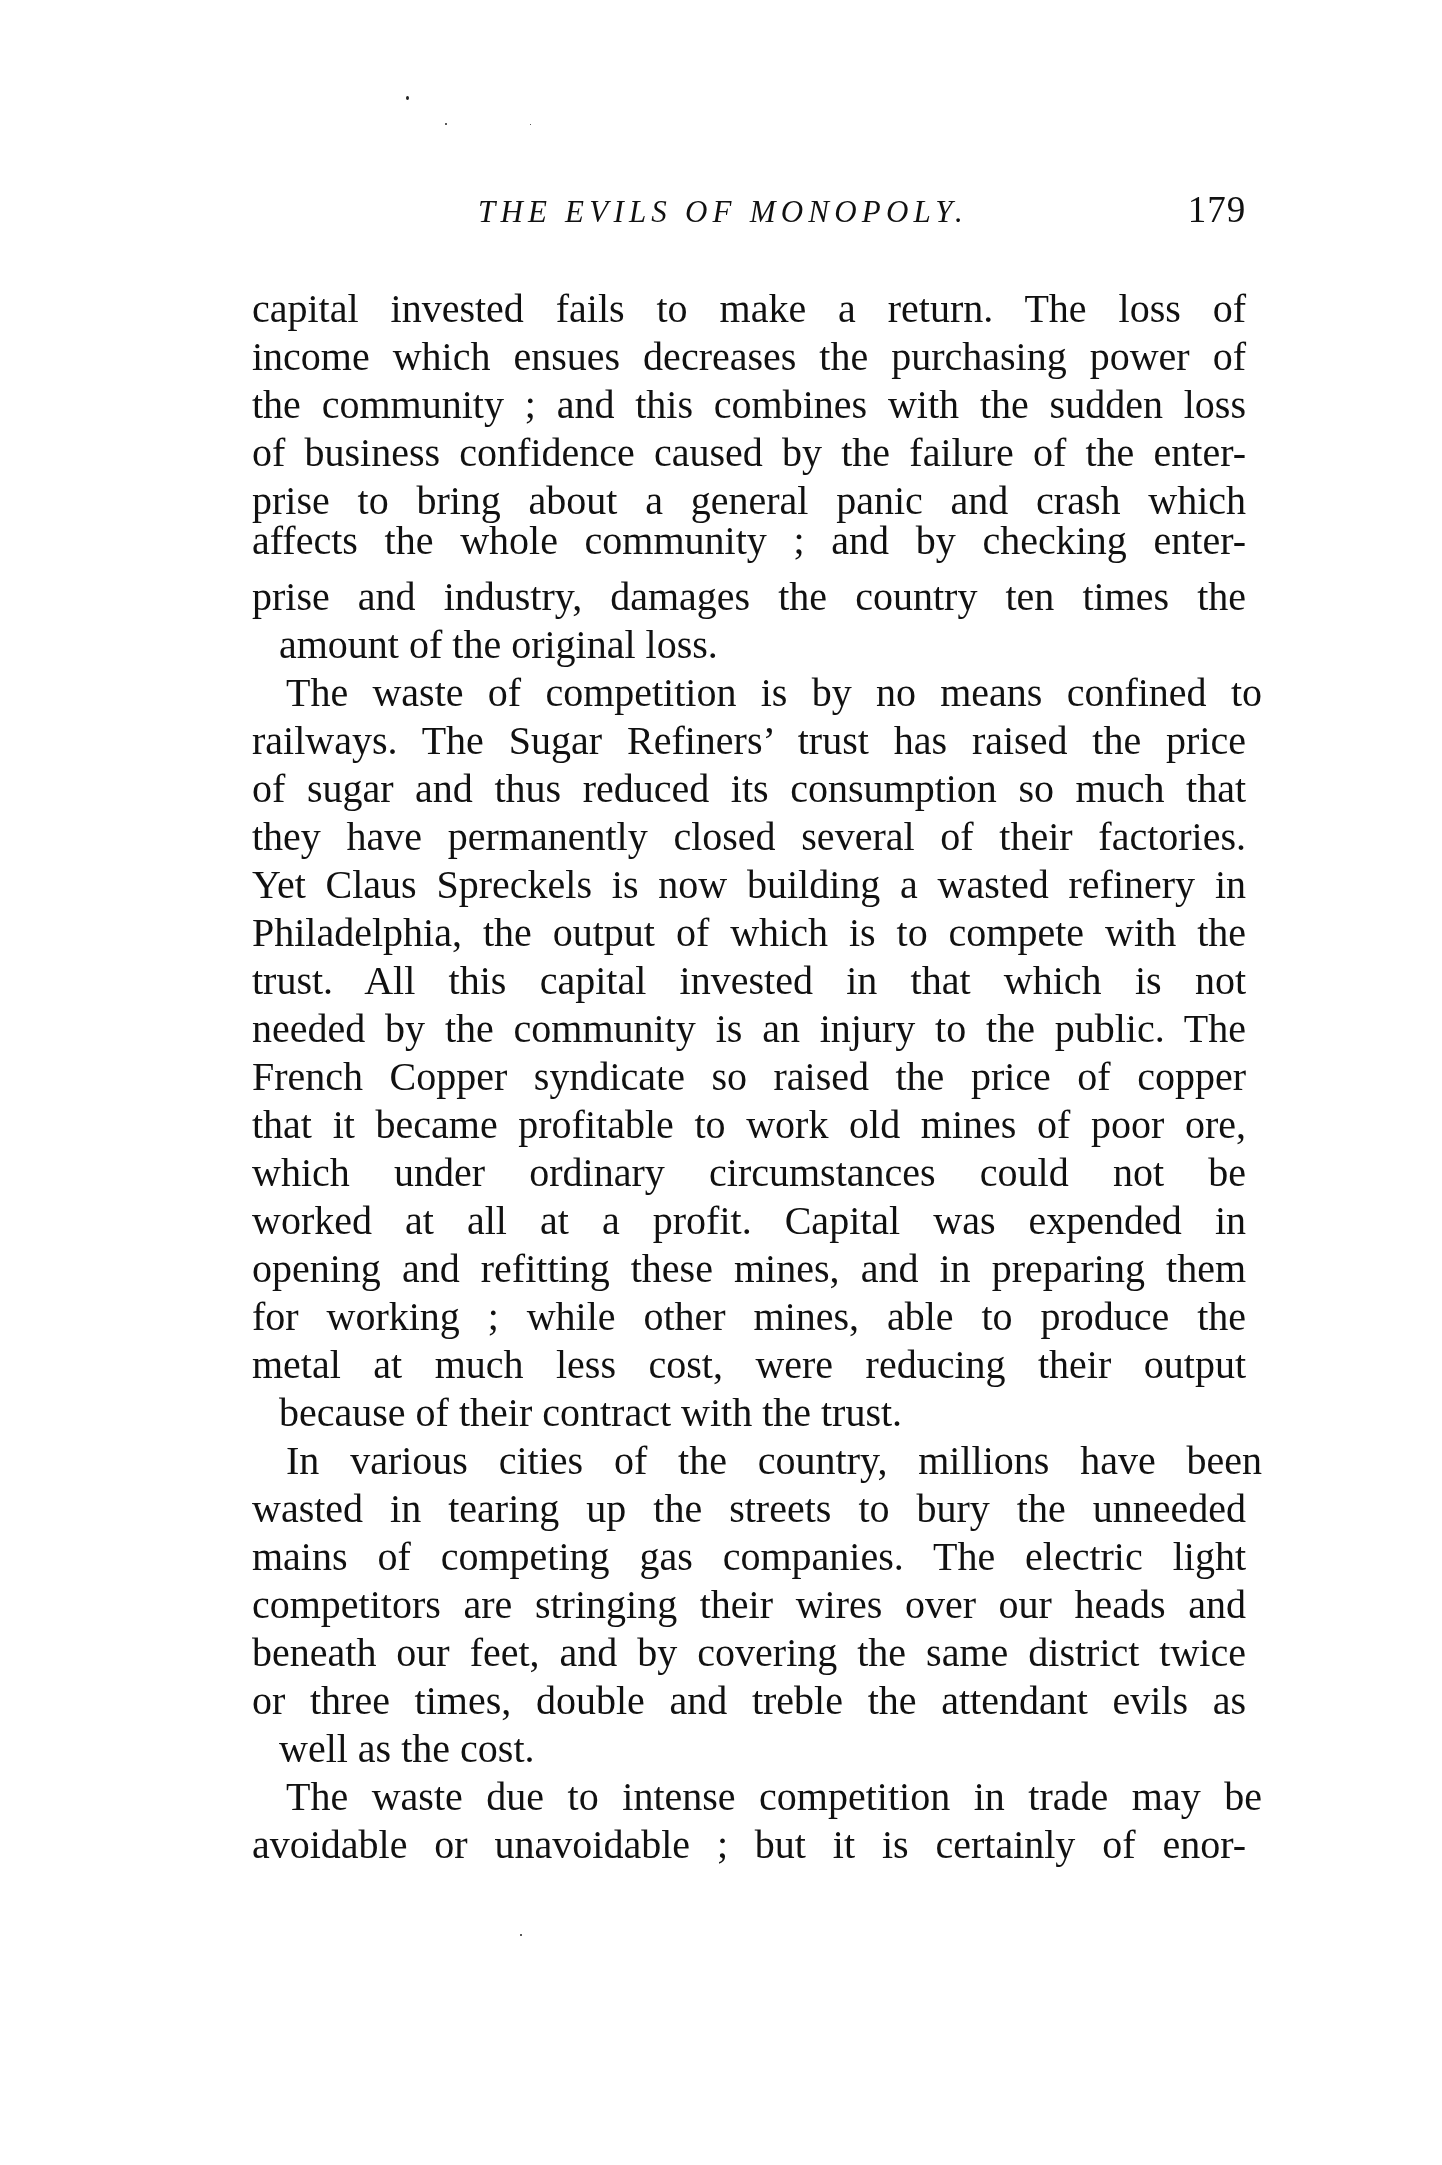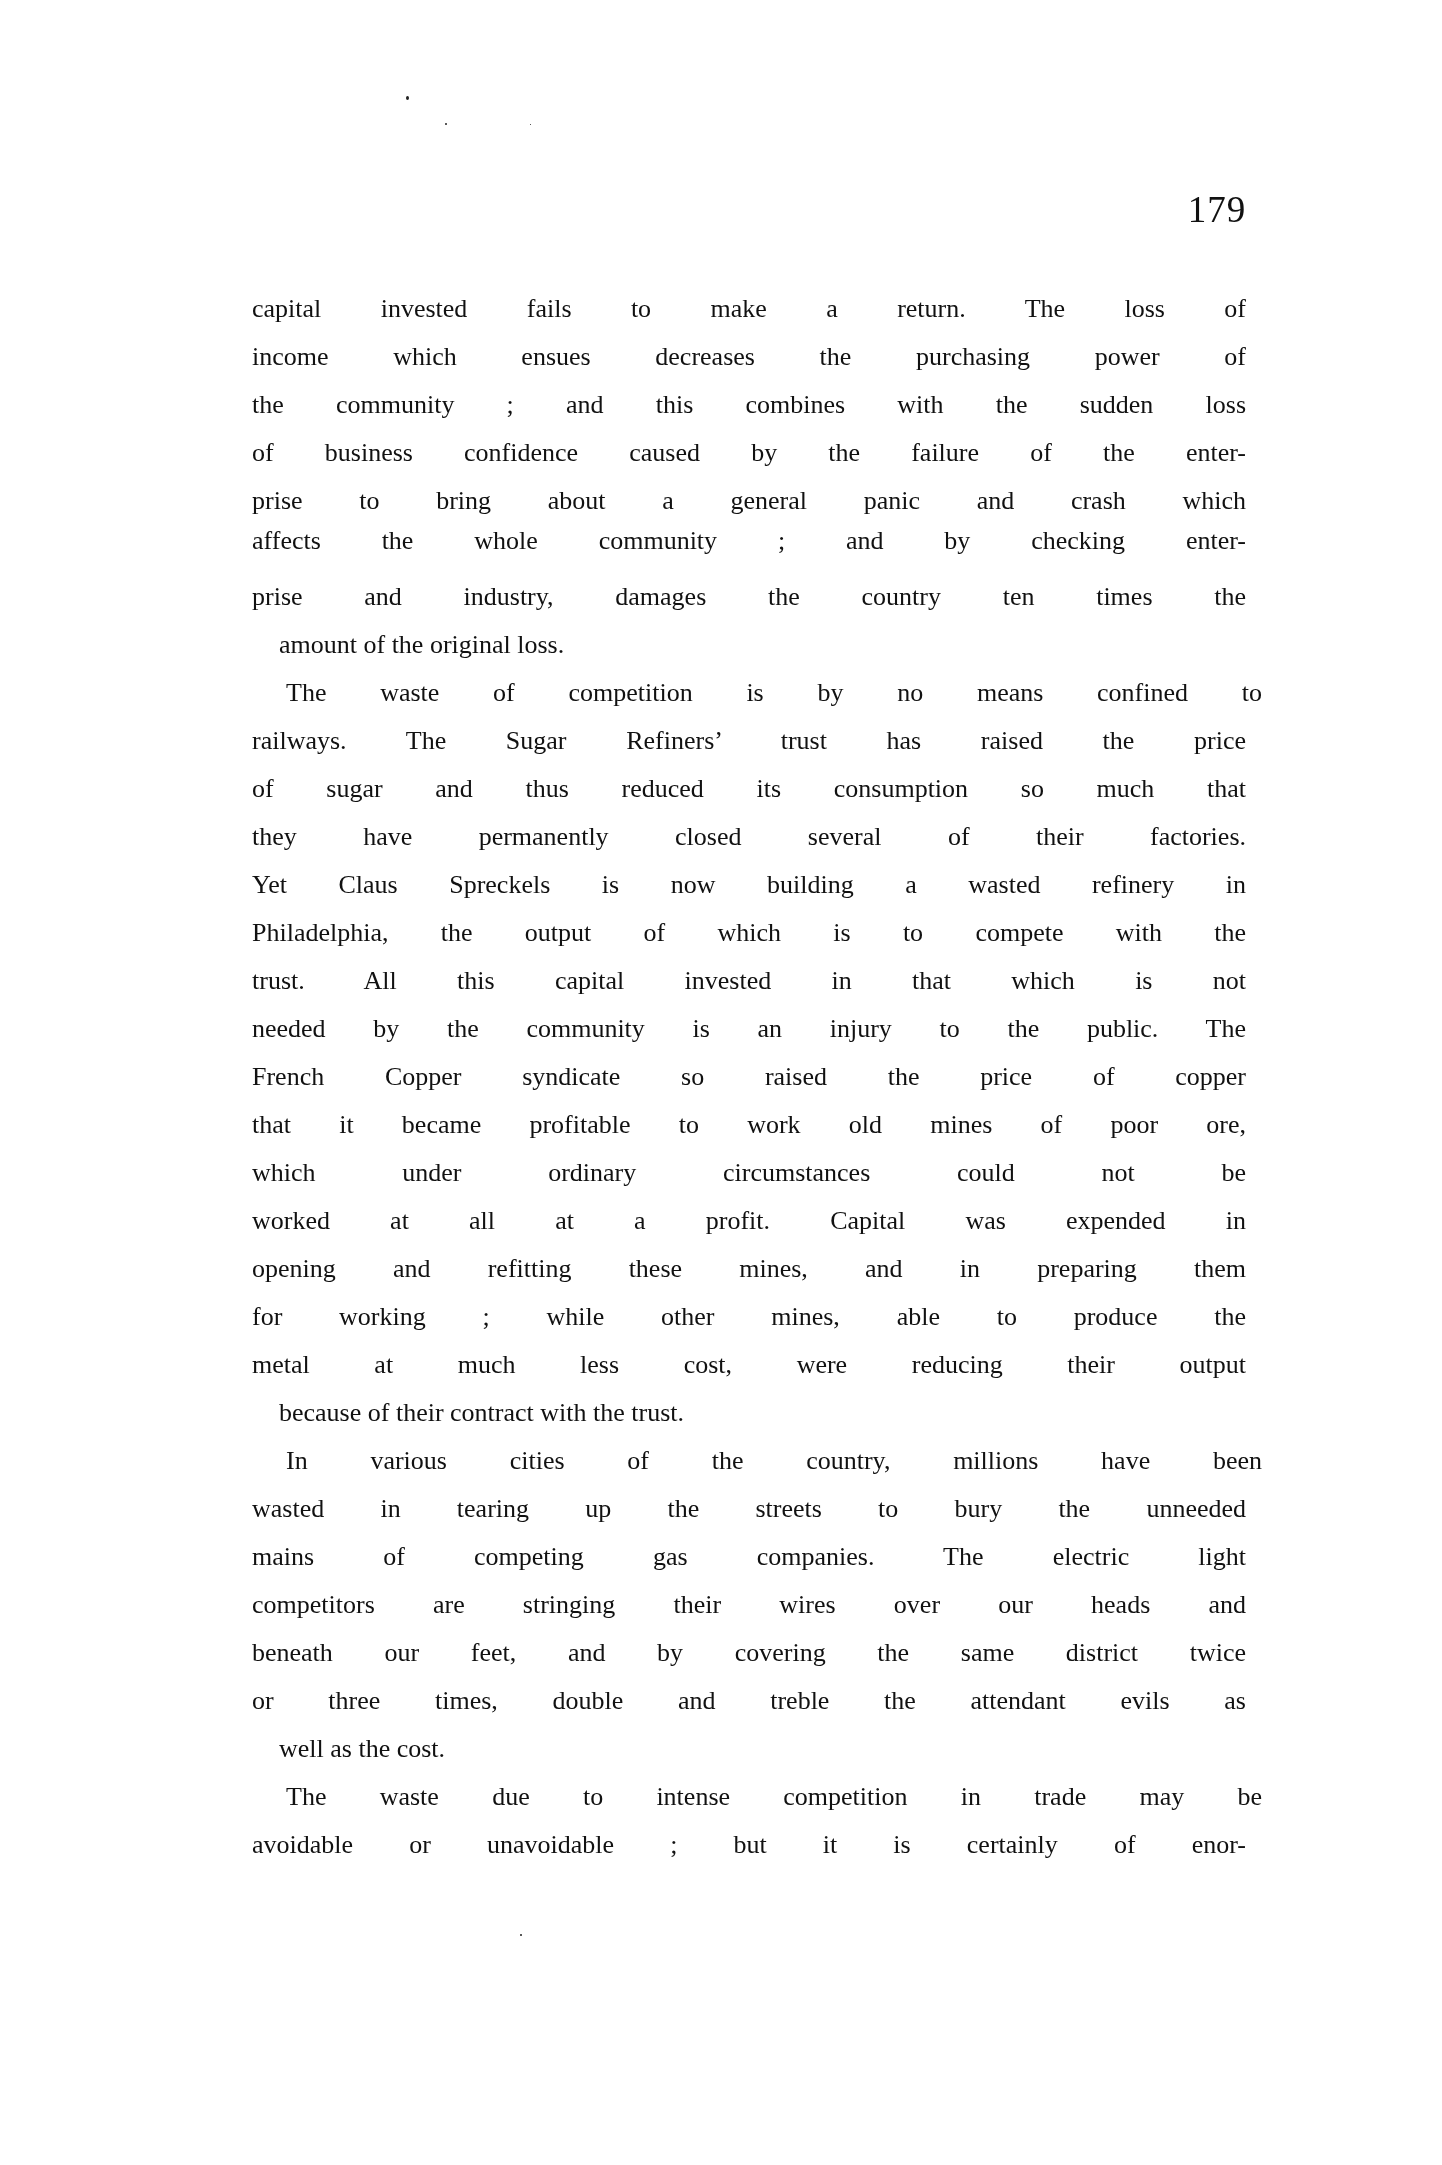--- a/index.html
+++ b/index.html
@@ -47,21 +47,21 @@
       position: absolute;
       left: 252px;
       top: 285px;
       width: 994px;
     }
     .line {
       position: absolute;
       left: 0;
       width: 994px;
       height: 48px;
-      font-size: 26px;
+      font-size: 40px;
       line-height: 48px;
       white-space: nowrap;
       text-align: justify;
       text-align-last: justify;
     }
     .line.indent {
       left: 34px;
       width: 976px;
     }
     .line.last {
@@ -72,20 +72,21 @@
       position: absolute;
       background: #222;
       border-radius: 50%;
     }
   </style>
 </head>
 <body>
 
 <div class="page">
 
+  <div class="running-head">THE EVILS OF MONOPOLY.</div>
   <div class="page-number">179</div>
 
   <div class="body-text">
 
     <div>
       <div class="line" style="top:0px">capital invested fails to make a return. The loss of</div>
       <div class="line" style="top:48px">income which ensues decreases the purchasing power of</div>
       <div class="line" style="top:96px">the community ; and this combines with the sudden loss</div>
       <div class="line" style="top:144px">of business confidence caused by the failure of the enter-</div>
       <div class="line" style="top:192px">prise to bring about a general panic and crash which</div>

